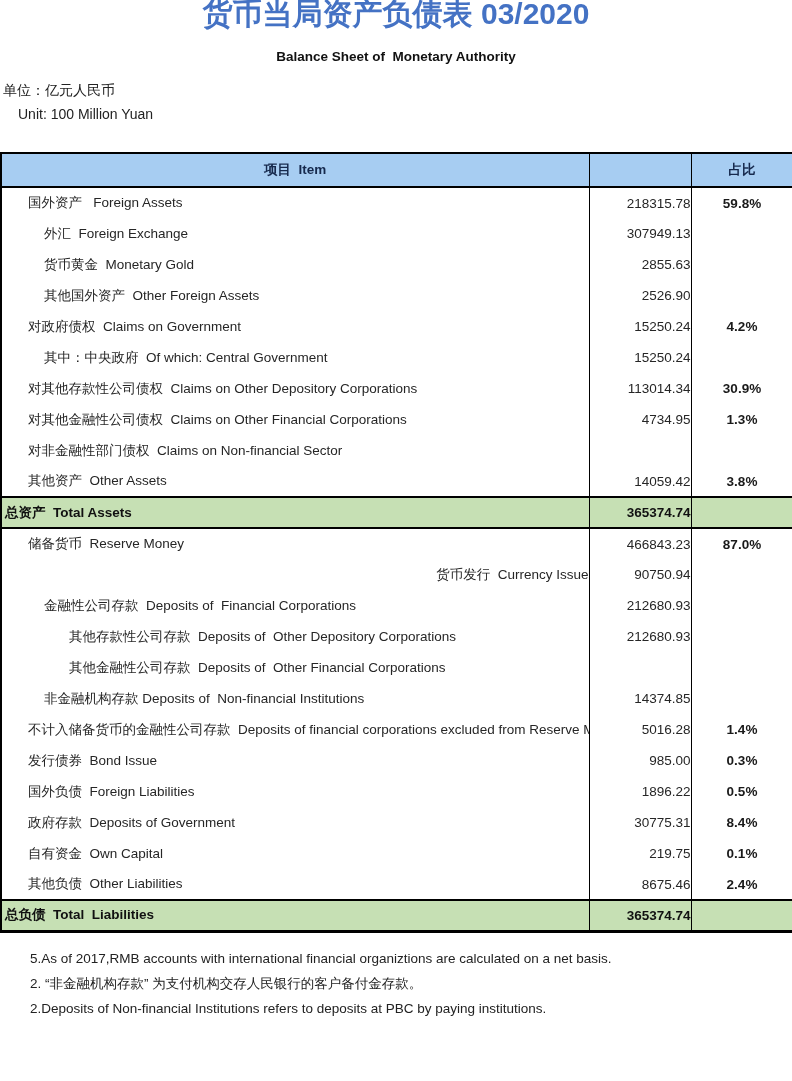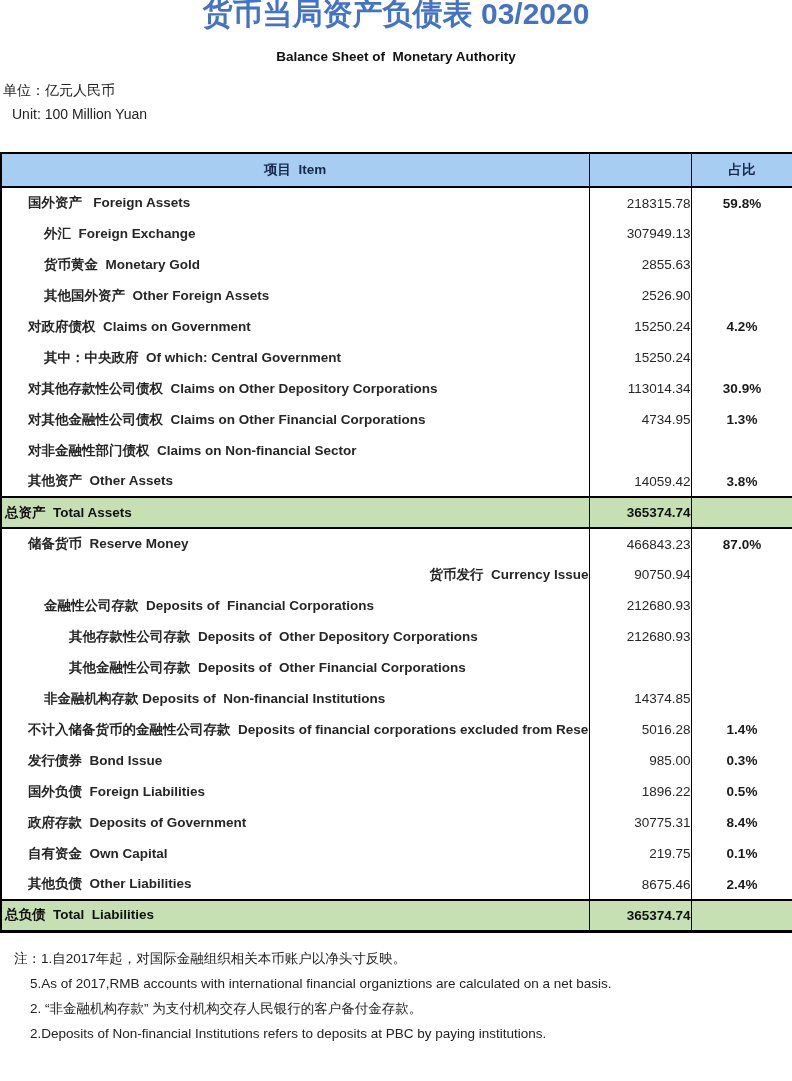--- a/index.html
+++ b/index.html
@@ -19,41 +19,41 @@
     color:var(--title-blue,#4472C4);
     white-space:pre;
   }
   .page-subtitle {
     position:absolute; top:49px; left:0; width:792px;
     text-align:center;
     font-size:13.5px; font-weight:bold; color:#111;
     white-space:pre;
   }
   .unit-cn { position:absolute; top:82px;  left:3px; font-size:14px; color:#222; white-space:pre; }
-  .unit-en { position:absolute; top:106px; left:12px; font-size:14px; color:#222; white-space:pre; }
+  .unit-en { position:absolute; top:106px; left:18px; font-size:14px; color:#222; white-space:pre; }
 
   table.bs {
     position:absolute; top:152px; left:0;
     width:792px;
     border-collapse:collapse; table-layout:fixed;
     border-top:2px solid #000;
     border-left:2px solid #000;
     border-right:1px solid #000;
     border-bottom:3px solid #000;
   }
   table.bs thead tr {
     height:34px;
     background:var(--header-bg,#A7CDF2);
     border-bottom:2px solid #000;
   }
   table.bs th {
     font-size:13.5px; font-weight:bold; color:#16294d;
     white-space:pre; padding:0;
   }
-  th.c1, td.c1 { border-right:1.5px solid #000;font-weight:bold; }
+  th.c1, td.c1 { border-right:1.5px solid #000; }
   th.c2, td.c2 { border-right:1.5px solid #000; }
   table.bs tbody tr { height:31px; }
   table.bs td { padding:0; vertical-align:middle; }
   td.label {
     font-size:13.5px; white-space:pre; overflow:hidden; color:#262626;
   }
   td.value {
     text-align:right; padding-right:5px;
     font-size:13.5px; color:#262626; white-space:pre;
   }
@@ -214,17 +214,16 @@
       </tr>
       <tr class="total-row">
         <td class="label c1" style="padding-left: 3px;">总负债  Total  Liabilities</td>
         <td class="value c2">365374.74</td>
         <td class="pct c3"></td>
       </tr>
     </tbody>
 </table>
 
 <div class="notes">
-  <div class="note-line">注：1.自2017年起，对国际金融组织相关本币账户以净头寸反映。</div>
   <div class="note-line indented">5.As of 2017,RMB accounts with international financial organiztions are calculated on a net basis.</div>
   <div class="note-line indented">2. “非金融机构存款” 为支付机构交存人民银行的客户备付金存款。</div>
   <div class="note-line indented">2.Deposits of Non-financial Institutions refers to deposits at PBC by paying institutions.</div>
 </div>
 
 </body></html>

